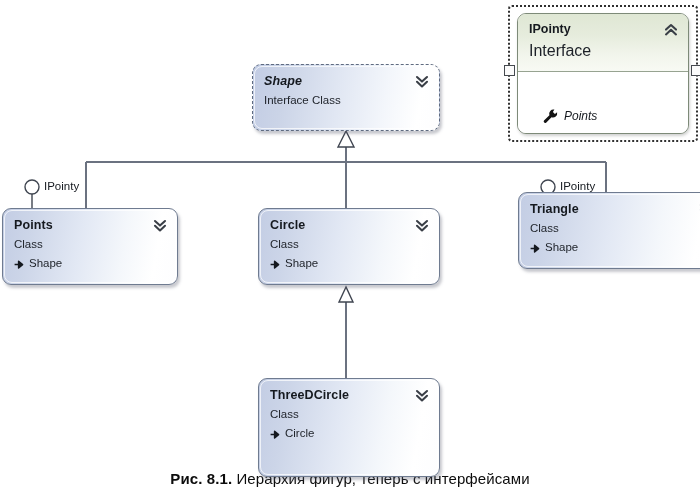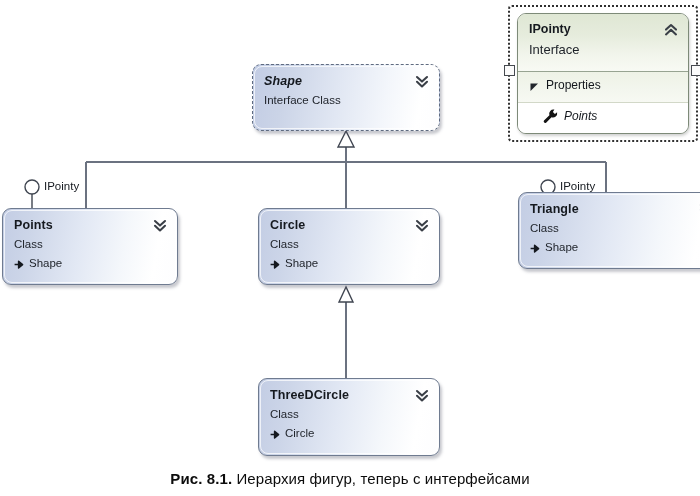--- a/index.html
+++ b/index.html
@@ -58,21 +58,21 @@
     position:absolute;left:9px;top:8px;width:172px;height:121px;box-sizing:border-box;
     border:1px solid #7d8a78;border-radius:9px;background:#ffffff;overflow:hidden;
     box-shadow:1px 2px 3px rgba(90,95,90,.28);
   }
   #iface-head{
     position:absolute;left:0;top:0;width:100%;height:57px;
     background:linear-gradient(180deg,#dfe7d4 0%,#e6ecdd 38%,#f2f5ec 72%,#f8faf4 100%);
     border-bottom:1px solid #97a391;
   }
   #iface-title{position:absolute;left:11px;top:8px;font-size:12.5px;font-weight:bold;color:#15191f;}
-  #iface-stereo{position:absolute;left:11px;top:28px;font-size:13px;color:#1d2128;}
+  #iface-stereo{position:absolute;left:11px;top:28px;font-size:16px;color:#1d2128;}
   #iface-chev{position:absolute;right:9px;top:7px;width:16px;height:16px;}
   #iface-section{
     position:absolute;left:0;top:58px;width:100%;height:30px;
     background:linear-gradient(180deg,#eef2e6 0%,#f3f6ee 60%,#f7f9f3 100%);
     border-bottom:1px solid #d2d8c8;
   }
   #iface-section-label{position:absolute;left:28px;top:6px;font-size:12px;color:#13171d;}
   #iface-section-tri{position:absolute;left:12px;top:11px;width:9px;height:9px;}
   #iface-member{position:absolute;left:0;top:89px;width:100%;height:31px;background:#ffffff;text-align:right;}
   #iface-member-label{position:absolute;left:46px;top:6px;font-size:12px;color:#15191f;font-style:italic;}
@@ -184,21 +184,21 @@
         <path d="M0.6 5.6 H7.4 M4.6 2.2 L8.6 5.6 L4.6 9 Z" fill="#15191f" stroke="#15191f" stroke-width="1.5" stroke-linejoin="round"></path>
       </svg>
       <span class="basename">Shape</span>
     </div>
     <svg class="chev" viewBox="0 0 16 16">
       <path d="M3 4 L8 8.6 L13 4" fill="none" stroke="#3a3f47" stroke-width="2.1" stroke-linecap="round" stroke-linejoin="round"></path>
       <path d="M3 8.8 L8 13.4 L13 8.8" fill="none" stroke="#3a3f47" stroke-width="2.1" stroke-linecap="round" stroke-linejoin="round"></path>
     </svg>
   </div>
 
-  <div class="uml-box" style="left:258px;top:378px;width:182px;height:78px;">
+  <div class="uml-box" style="left:258px;top:378px;width:182px;height:99px;">
     <div class="inner-stroke"></div>
     <div class="uml-title">ThreeDCircle</div>
     <div class="uml-stereo">Class</div>
     <div class="uml-base">
       <svg class="arrow-glyph" viewBox="0 0 11 11">
         <path d="M0.6 5.6 H7.4 M4.6 2.2 L8.6 5.6 L4.6 9 Z" fill="#15191f" stroke="#15191f" stroke-width="1.5" stroke-linejoin="round"></path>
       </svg>
       <span class="basename">Circle</span>
     </div>
     <svg class="chev" viewBox="0 0 16 16">
@@ -213,26 +213,20 @@
     <div id="iface-box">
       <div id="iface-head">
         <div id="iface-title">IPointy</div>
         <div id="iface-stereo">Interface</div>
         <svg id="iface-chev" viewBox="0 0 16 16">
           <path d="M3 8.6 L8 4 L13 8.6" fill="none" stroke="#3a3f47" stroke-width="2.1" stroke-linecap="round" stroke-linejoin="round"></path>
           <path d="M3 13.4 L8 8.8 L13 13.4" fill="none" stroke="#3a3f47" stroke-width="2.1" stroke-linecap="round" stroke-linejoin="round"></path>
         </svg>
       </div>
 
-      <div id="iface-section">
-        <svg id="iface-section-tri" viewBox="0 0 9 9">
-          <path d="M0.5 0.5 L8 0.5 L0.5 8 Z" fill="#22262c"></path>
-        </svg>
-        <div id="iface-section-label">Properties</div>
-      </div>
 
       <div id="iface-member">
         <svg id="iface-wrench" viewBox="0 0 17 17">
           <path d="M12.4 1.6 a4.3 4.3 0 0 0 -5.0 5.6 L2.0 12.6 a1.5 1.5 0 0 0 2.1 2.1 l5.4 -5.4
                    a4.3 4.3 0 0 0 5.6 -5.0 L12.9 6.0 l-2.0 -2.0 z" fill="#141414"></path>
         </svg>
         <div id="iface-member-label">Points</div>
       </div>
     </div>
 

